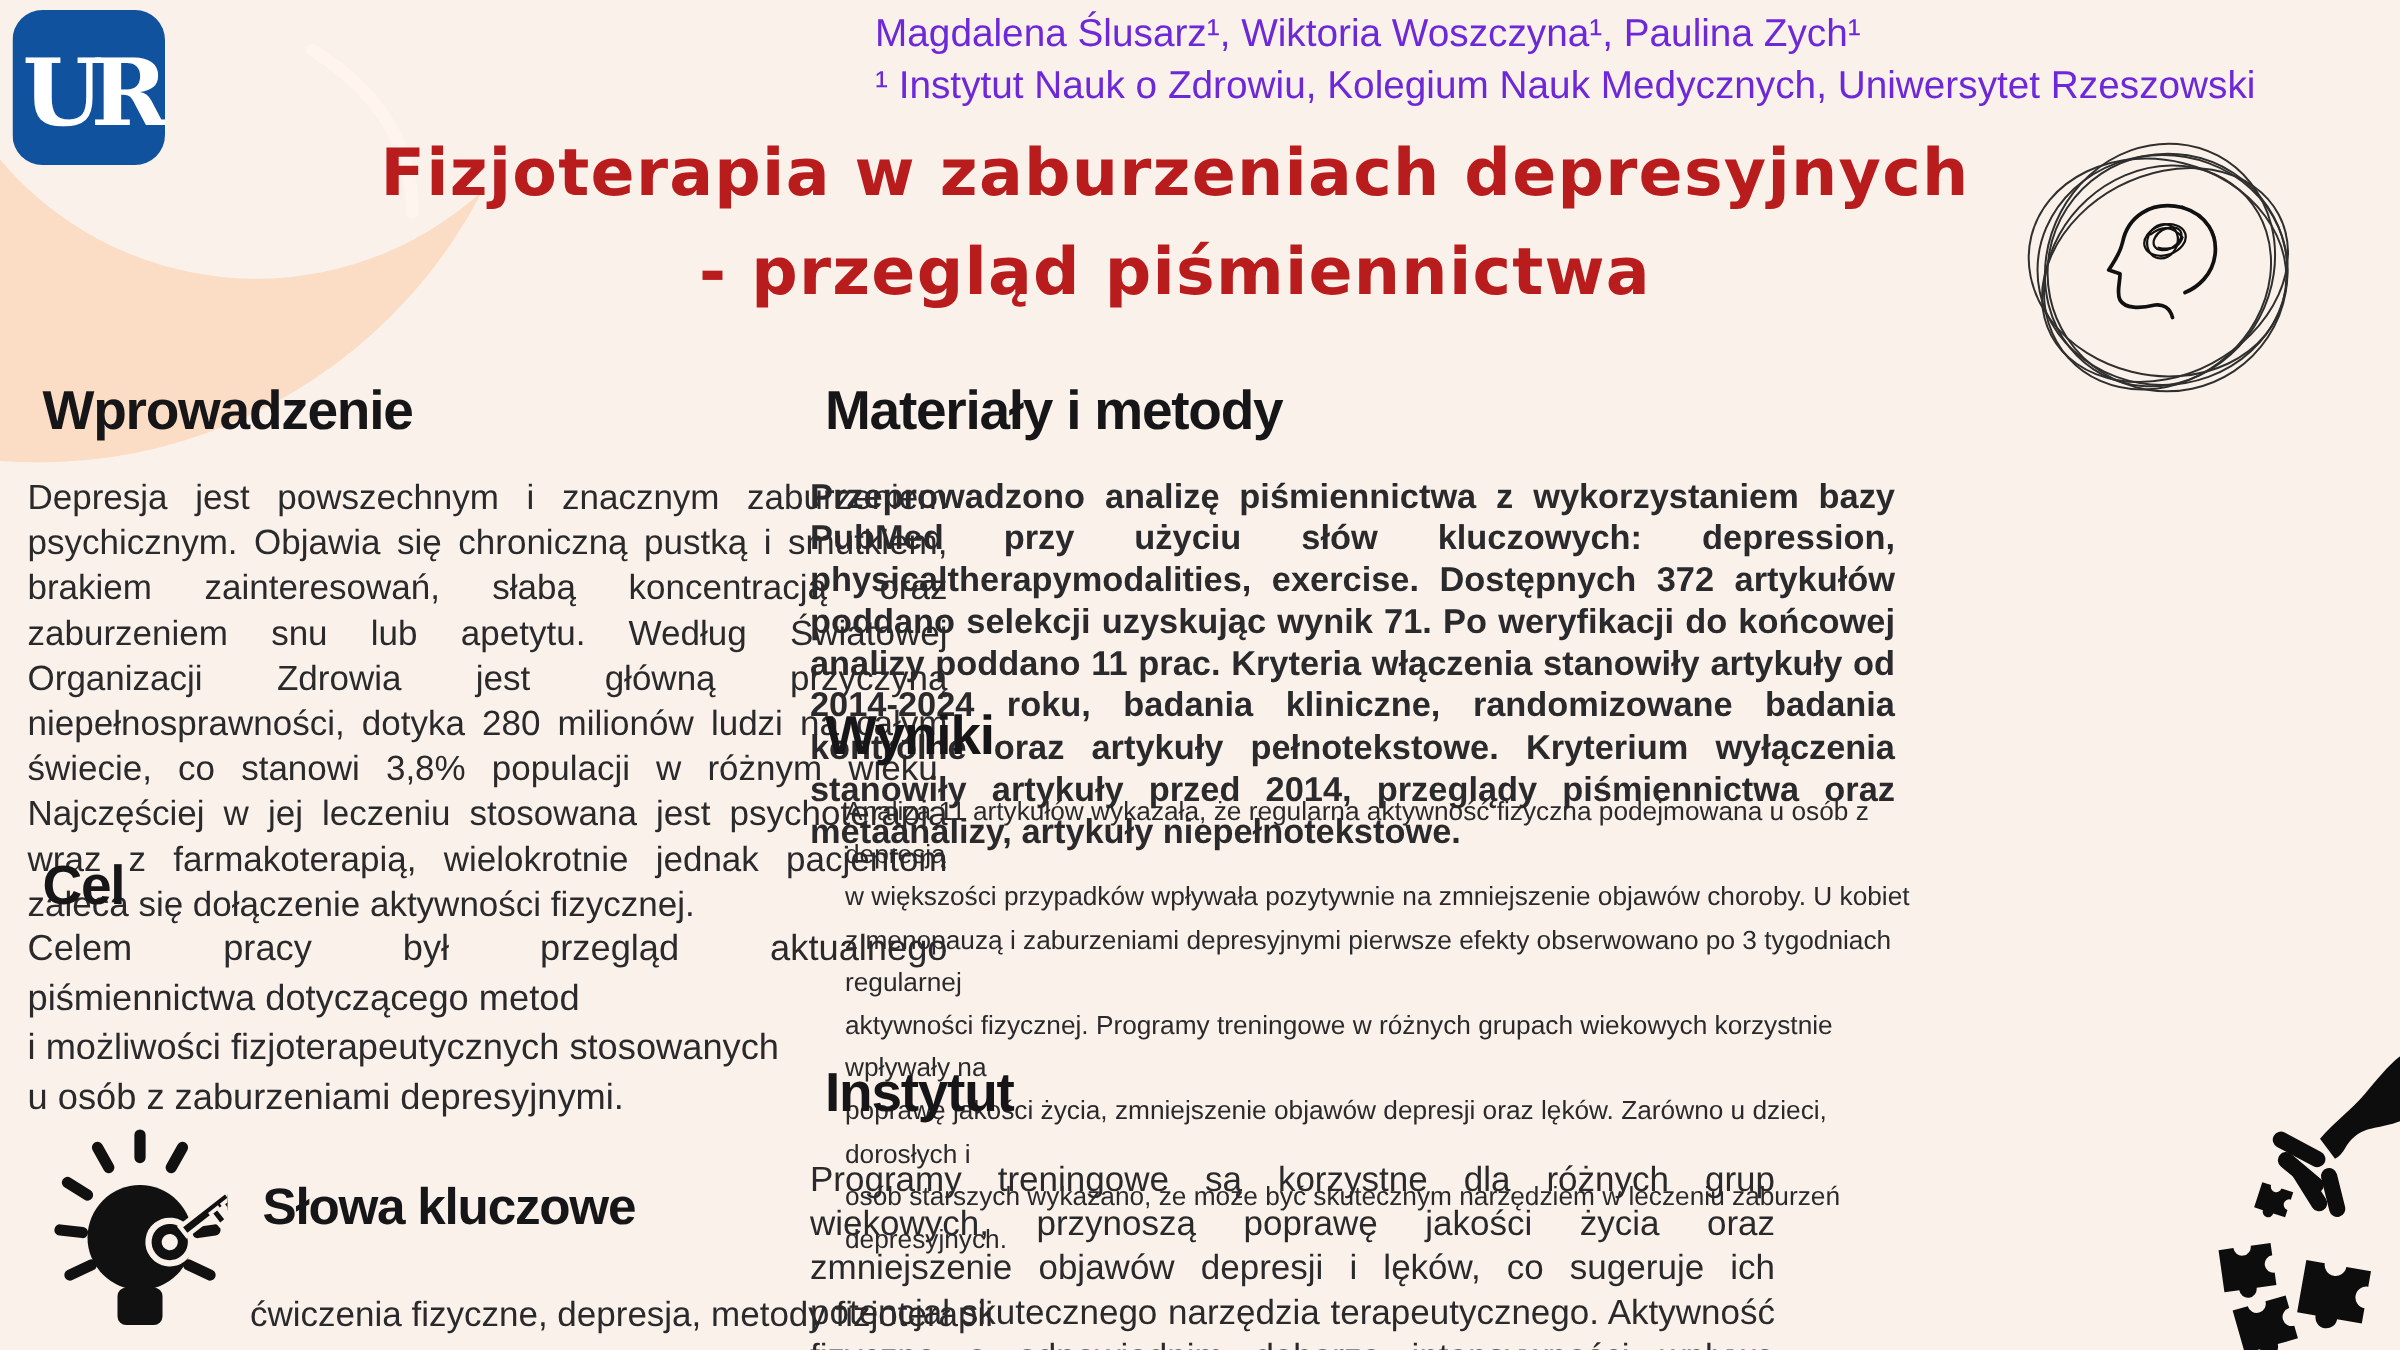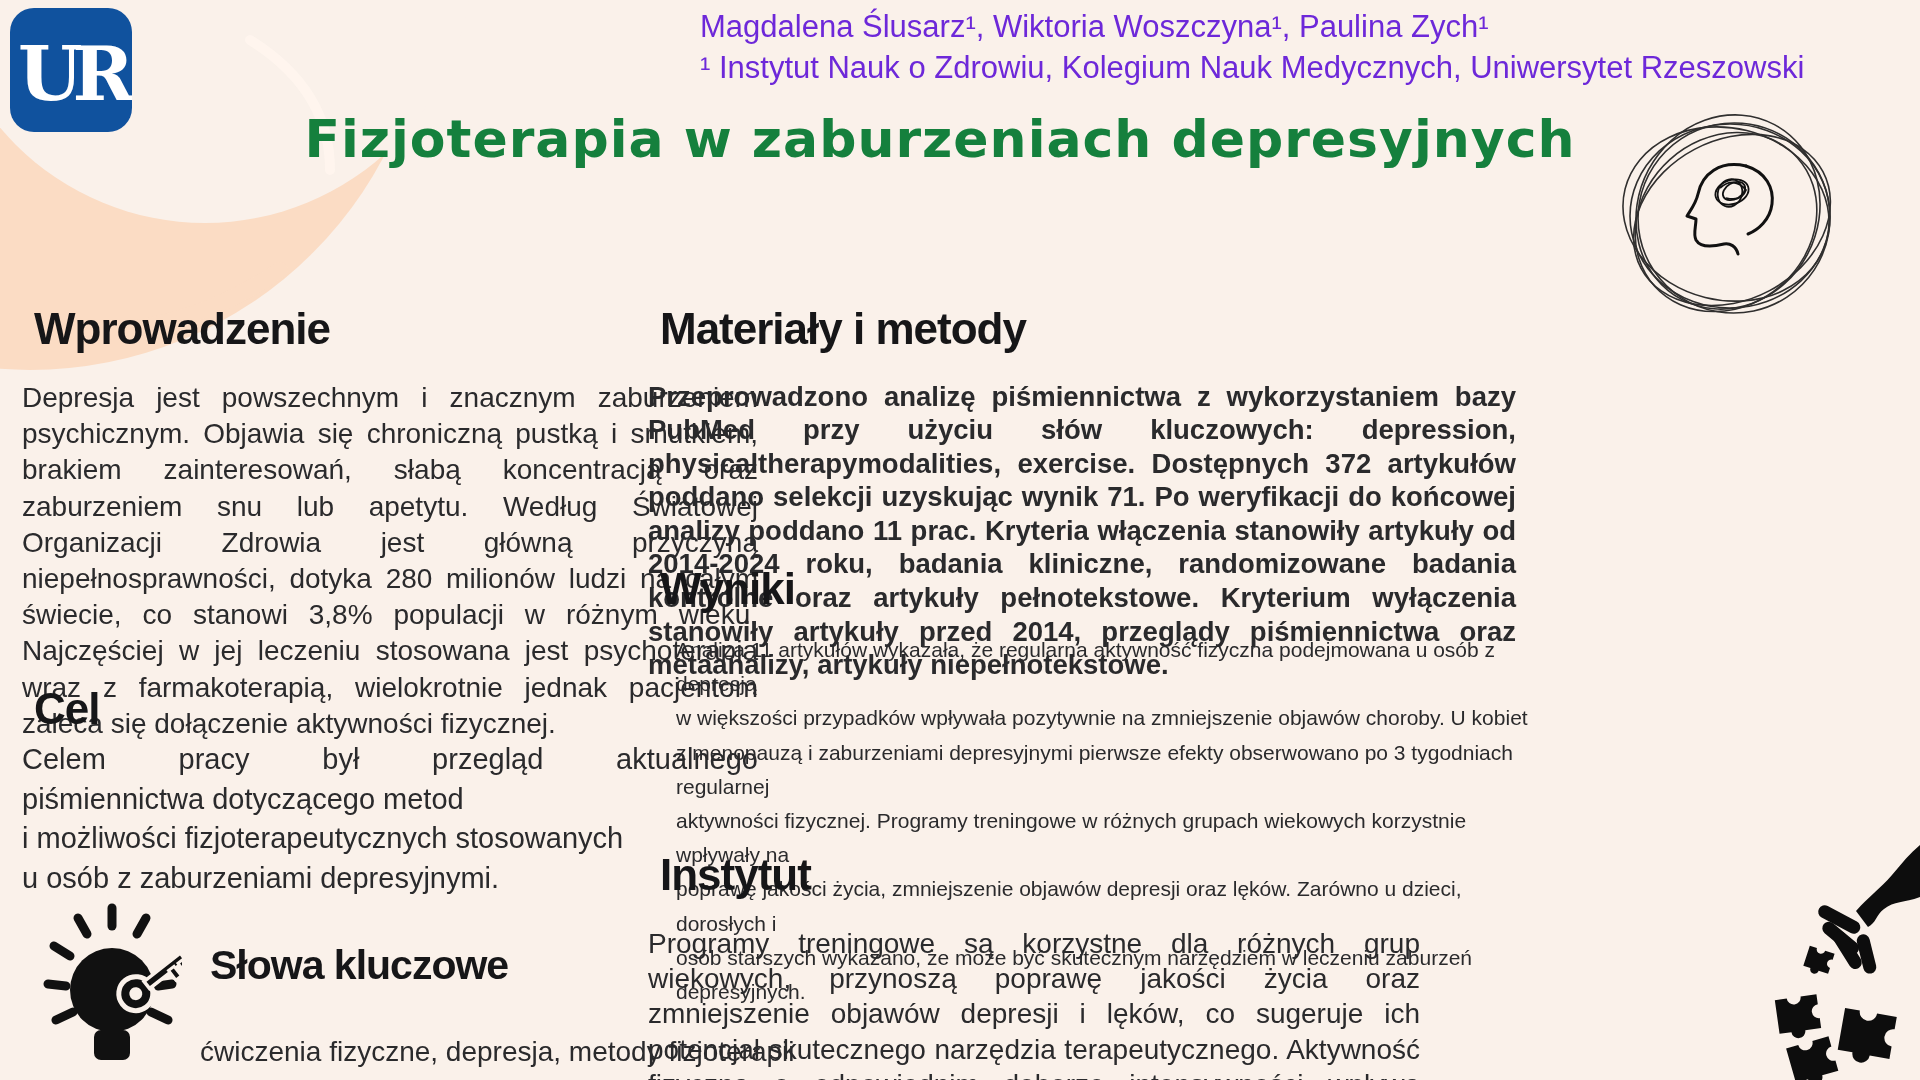--- a/index.html
+++ b/index.html
@@ -12,21 +12,21 @@
 
   
   #logo{position:absolute;left:10px;top:8px;width:122px;height:124px;}
 
   
   #headerblock{position:absolute;left:700px;top:6px;width:1210px;text-align:left;
                font-size:31px;line-height:41px;color:#6d28d9;}
 
   
   #titleblock{position:absolute;left:180px;top:100px;width:1520px;text-align:center;
-              font-family:"DejaVu Sans",sans-serif;font-weight:bold;color:#15803d;
+              font-family:"DejaVu Sans",sans-serif;font-weight:bold;color:#b91c1c;
               font-size:52px;line-height:79px;letter-spacing:1px;}
 
   
   #head-scribble{position:absolute;left:1608px;top:96px;width:244px;height:240px;}
 
   h2.sec{font-family:"Liberation Sans",sans-serif;font-weight:bold;color:#161618;
          font-size:44px;margin:12px;letter-spacing:-1px;}
   .body-text{font-size:28px;color:#2a2a2c;}
 
   
@@ -73,20 +73,21 @@
     <text x="61" y="92" text-anchor="middle" font-family="DejaVu Serif, serif" font-weight="bold" font-size="74" fill="#ffffff" letter-spacing="-10">UR</text>
   </svg>
 
   <div id="headerblock">
     <div>Magdalena Ślusarz¹, Wiktoria Woszczyna¹, Paulina Zych¹</div>
     <div>¹ Instytut Nauk o Zdrowiu, Kolegium Nauk Medycznych, Uniwersytet Rzeszowski</div>
   </div>
 
   <div id="titleblock">
     <div>Fizjoterapia w zaburzeniach depresyjnych</div>
+    <div>- przegląd piśmiennictwa</div>
   </div>
 
   <svg id="head-scribble" viewBox="0 0 244 240">
     <g fill="none" stroke="#1b1b1b" stroke-width="1.6" opacity="0.9">
       <ellipse cx="122" cy="120" rx="100" ry="92"></ellipse>
       <ellipse cx="118" cy="118" rx="104" ry="86" transform="rotate(14 118 118)"></ellipse>
       <ellipse cx="126" cy="122" rx="96" ry="95" transform="rotate(-12 126 122)"></ellipse>
       <ellipse cx="120" cy="116" rx="90" ry="99" transform="rotate(28 120 116)"></ellipse>
       <ellipse cx="124" cy="124" rx="103" ry="80" transform="rotate(-28 124 124)"></ellipse>
       <ellipse cx="118" cy="126" rx="84" ry="96" transform="rotate(48 118 126)"></ellipse>

